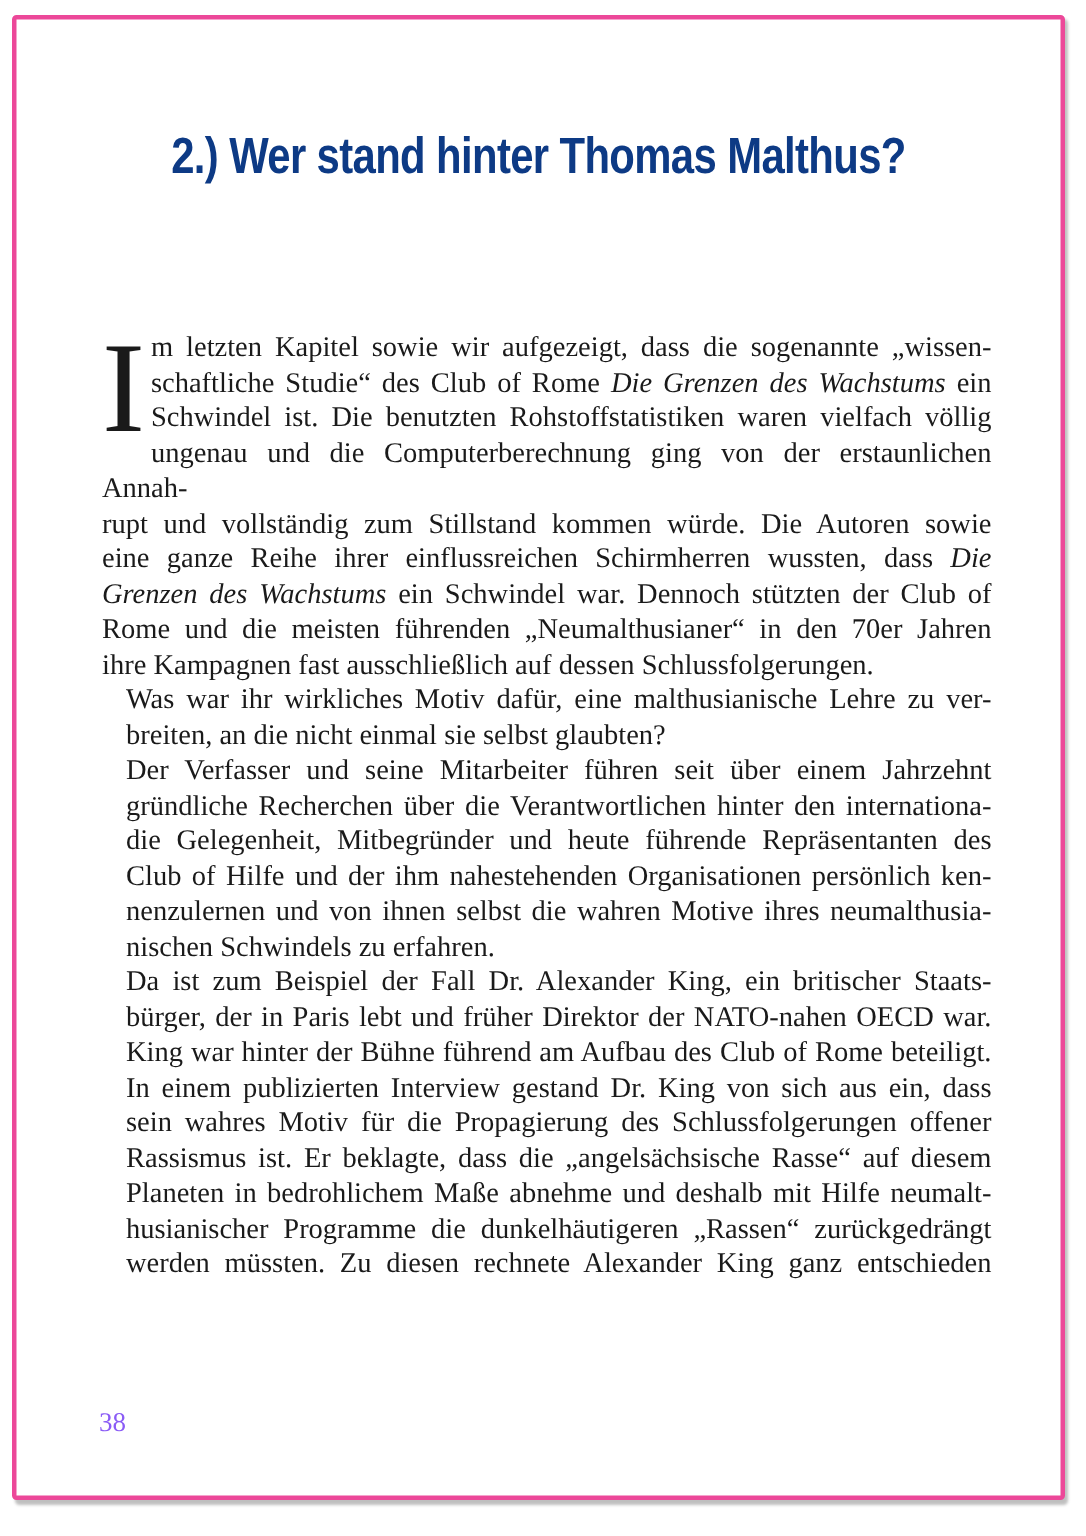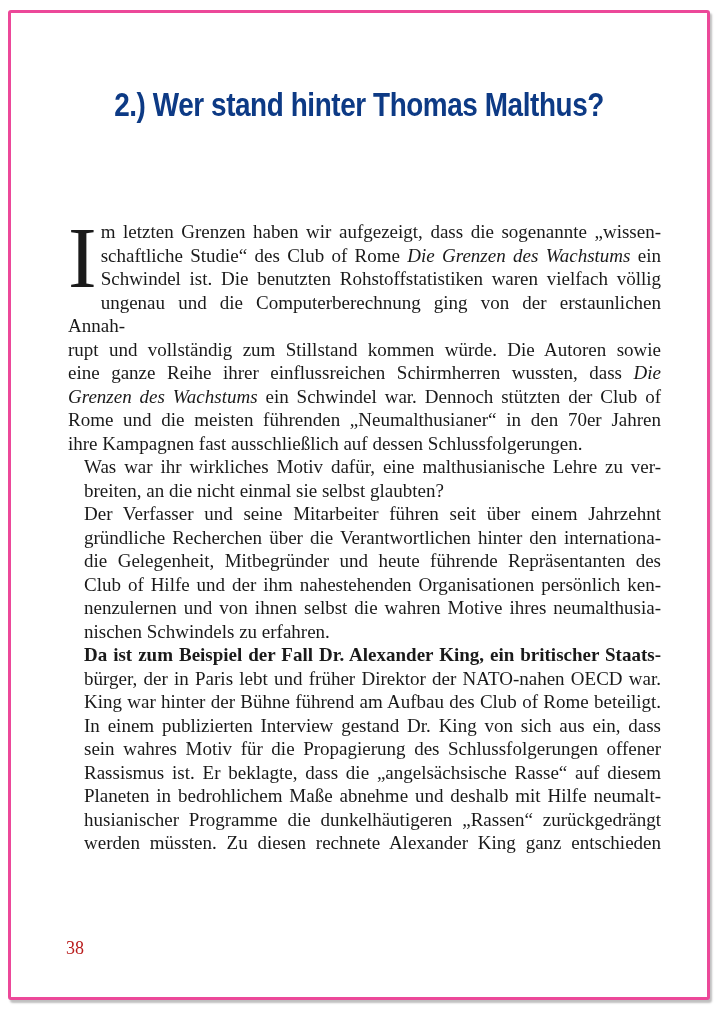--- a/index.html
+++ b/index.html
@@ -68,33 +68,33 @@
   }
   .line { display: block; text-align: justify; text-align-last: justify; }
   .line.last { text-align-last: left; }
   em { font-style: italic; margin-top: 34px; }
   .page-number {
     position: absolute;
     left: 55px;
     top: 925px;
     font-family: "Liberation Serif", serif;
     font-size: 18px;
-    color: #b91c1c;
+    color: #8b5cf6;
   }
 </style>
 </head>
 <body>
 
 <div class="page">
   <div class="title">2.) Wer stand hinter Thomas Malthus?</div>
 
   <div class="body-text" id="body">
       <p class="first">
         <span class="dropcap">I</span>
-        <span class="line">m letzten Grenzen haben wir aufgezeigt, dass die sogenannte „wissen-</span>
+        <span class="line">m letzten Kapitel sowie wir aufgezeigt, dass die sogenannte „wissen-</span>
         <span class="line">schaftliche Studie“ des Club of Rome <em>Die Grenzen des Wachstums</em> ein</span>
         <span class="line">Schwindel ist. Die benutzten Rohstoffstatistiken waren vielfach völlig</span>
         <span class="line">ungenau und die Computerberechnung ging von der erstaunlichen Annah-</span>
         <span class="line">rupt und vollständig zum Stillstand kommen würde. Die Autoren sowie</span>
         <span class="line">eine ganze Reihe ihrer einflussreichen Schirmherren wussten, dass <em>Die</em></span>
         <span class="line"><em>Grenzen des Wachstums</em> ein Schwindel war. Dennoch stützten der Club of</span>
         <span class="line">Rome und die meisten führenden „Neumalthusianer“ in den 70er Jahren</span>
         <span class="line last">ihre Kampagnen fast ausschließlich auf dessen Schlussfolgerungen.</span>
       </p>
       <p>
@@ -103,21 +103,21 @@
       </p>
       <p>
         <span class="line" style="text-indent: 16px;">Der Verfasser und seine Mitarbeiter führen seit über einem Jahrzehnt</span>
         <span class="line">gründliche Recherchen über die Verantwortlichen hinter den internationa-</span>
         <span class="line">die Gelegenheit, Mitbegründer und heute führende Repräsentanten des</span>
         <span class="line">Club of Hilfe und der ihm nahestehenden Organisationen persönlich ken-</span>
         <span class="line">nenzulernen und von ihnen selbst die wahren Motive ihres neumalthusia-</span>
         <span class="line last">nischen Schwindels zu erfahren.</span>
       </p>
       <p>
-        <span class="line" style="text-indent: 16px; font-weight: bold;">Da ist zum Beispiel der Fall Dr. Alexander King, ein britischer Staats-</span>
+        <span class="line" style="text-indent: 16px;">Da ist zum Beispiel der Fall Dr. Alexander King, ein britischer Staats-</span>
         <span class="line">bürger, der in Paris lebt und früher Direktor der NATO-nahen OECD war.</span>
         <span class="line">King war hinter der Bühne führend am Aufbau des Club of Rome beteiligt.</span>
         <span class="line">In einem publizierten Interview gestand Dr. King von sich aus ein, dass</span>
         <span class="line">sein wahres Motiv für die Propagierung des Schlussfolgerungen offener</span>
         <span class="line">Rassismus ist. Er beklagte, dass die „angelsächsische Rasse“ auf diesem</span>
         <span class="line">Planeten in bedrohlichem Maße abnehme und deshalb mit Hilfe neumalt-</span>
         <span class="line">husianischer Programme die dunkelhäutigeren „Rassen“ zurückgedrängt</span>
         <span class="line">werden müssten. Zu diesen rechnete Alexander King ganz entschieden</span>
       </p>
     </div>

